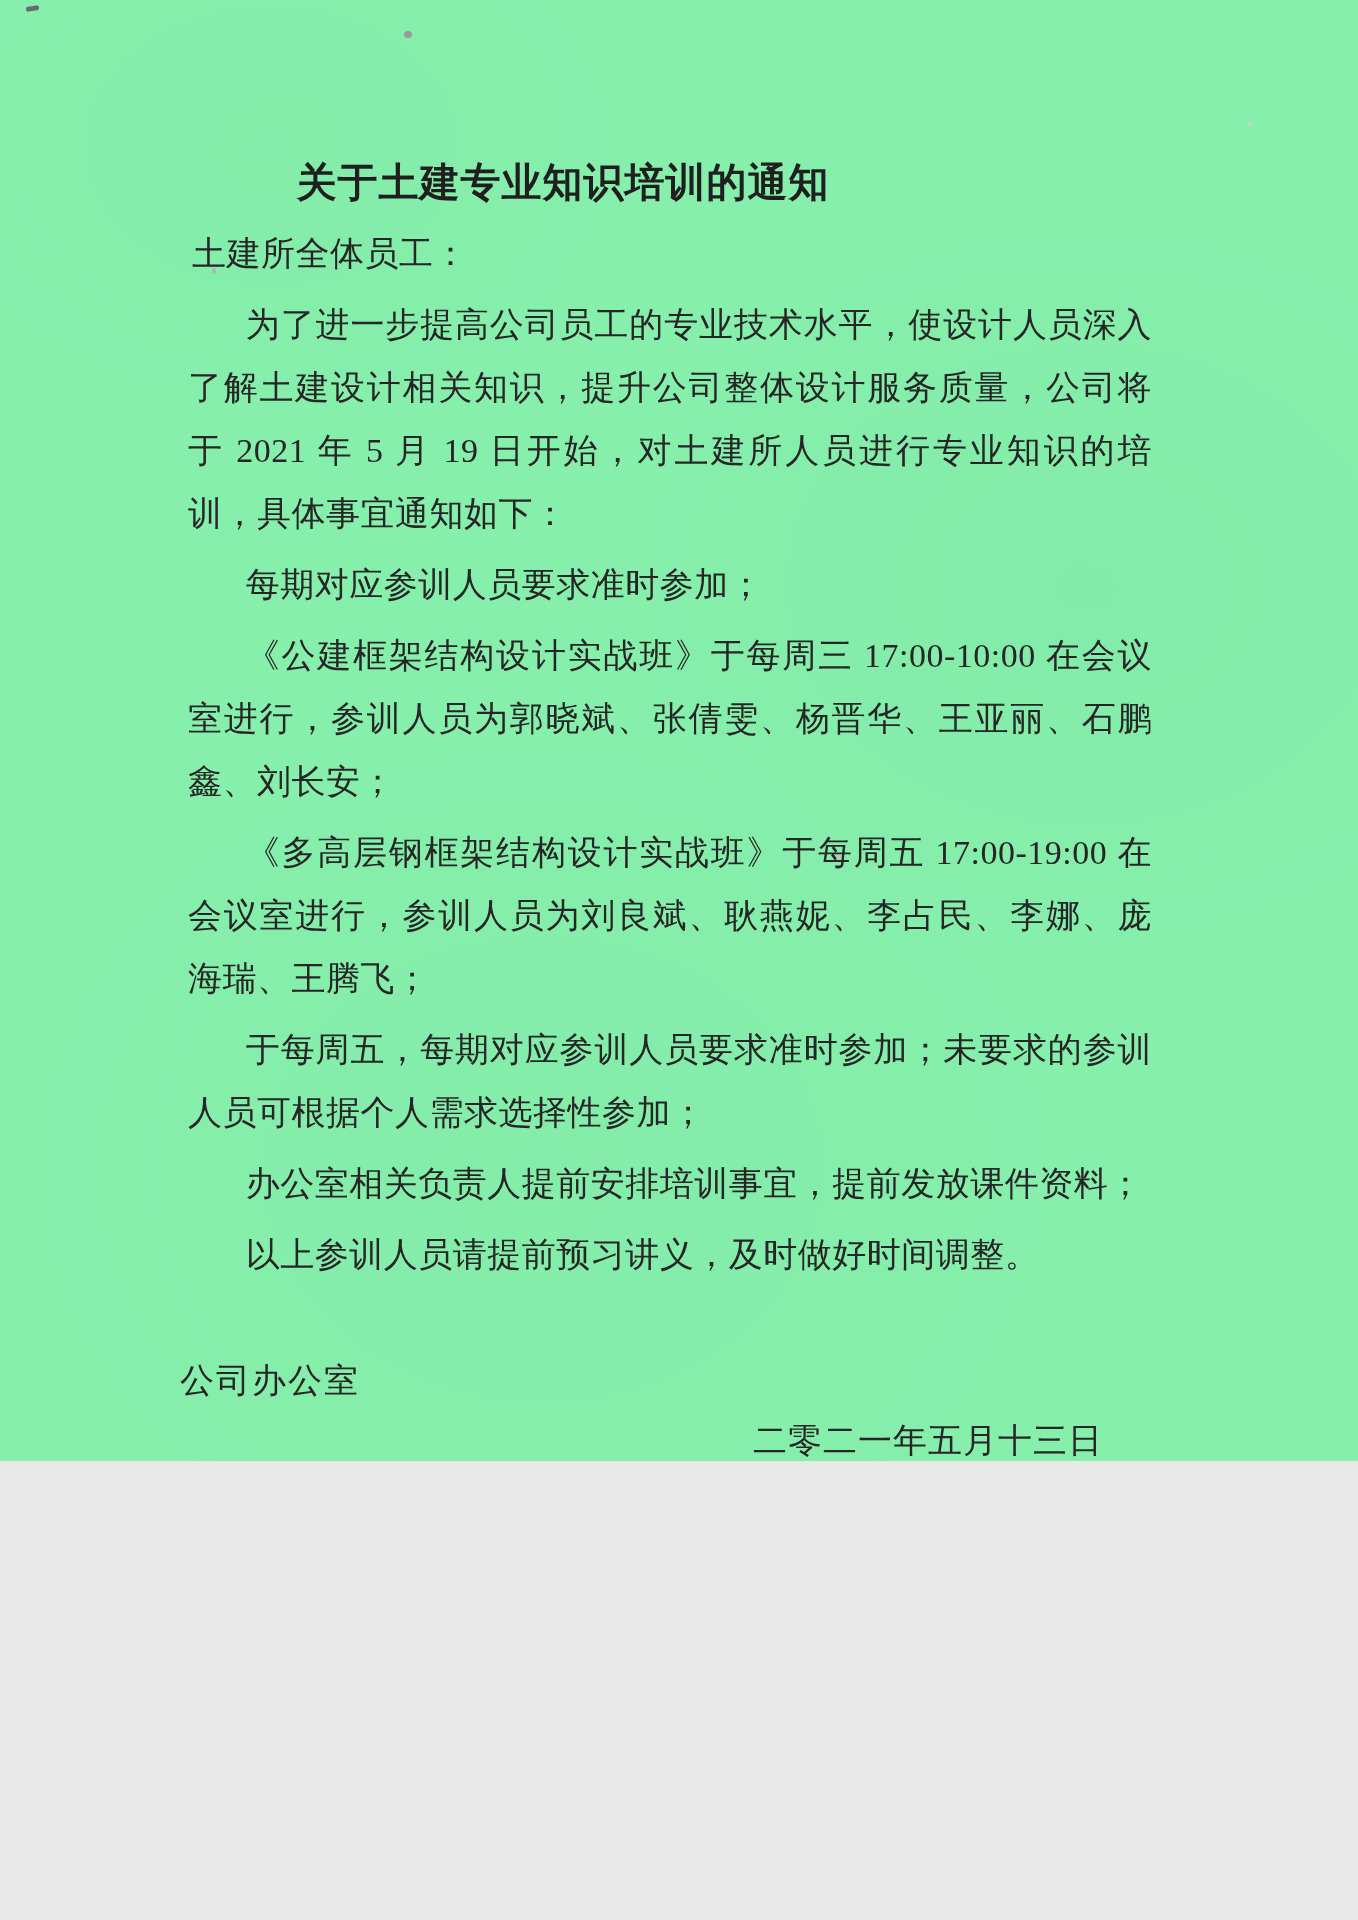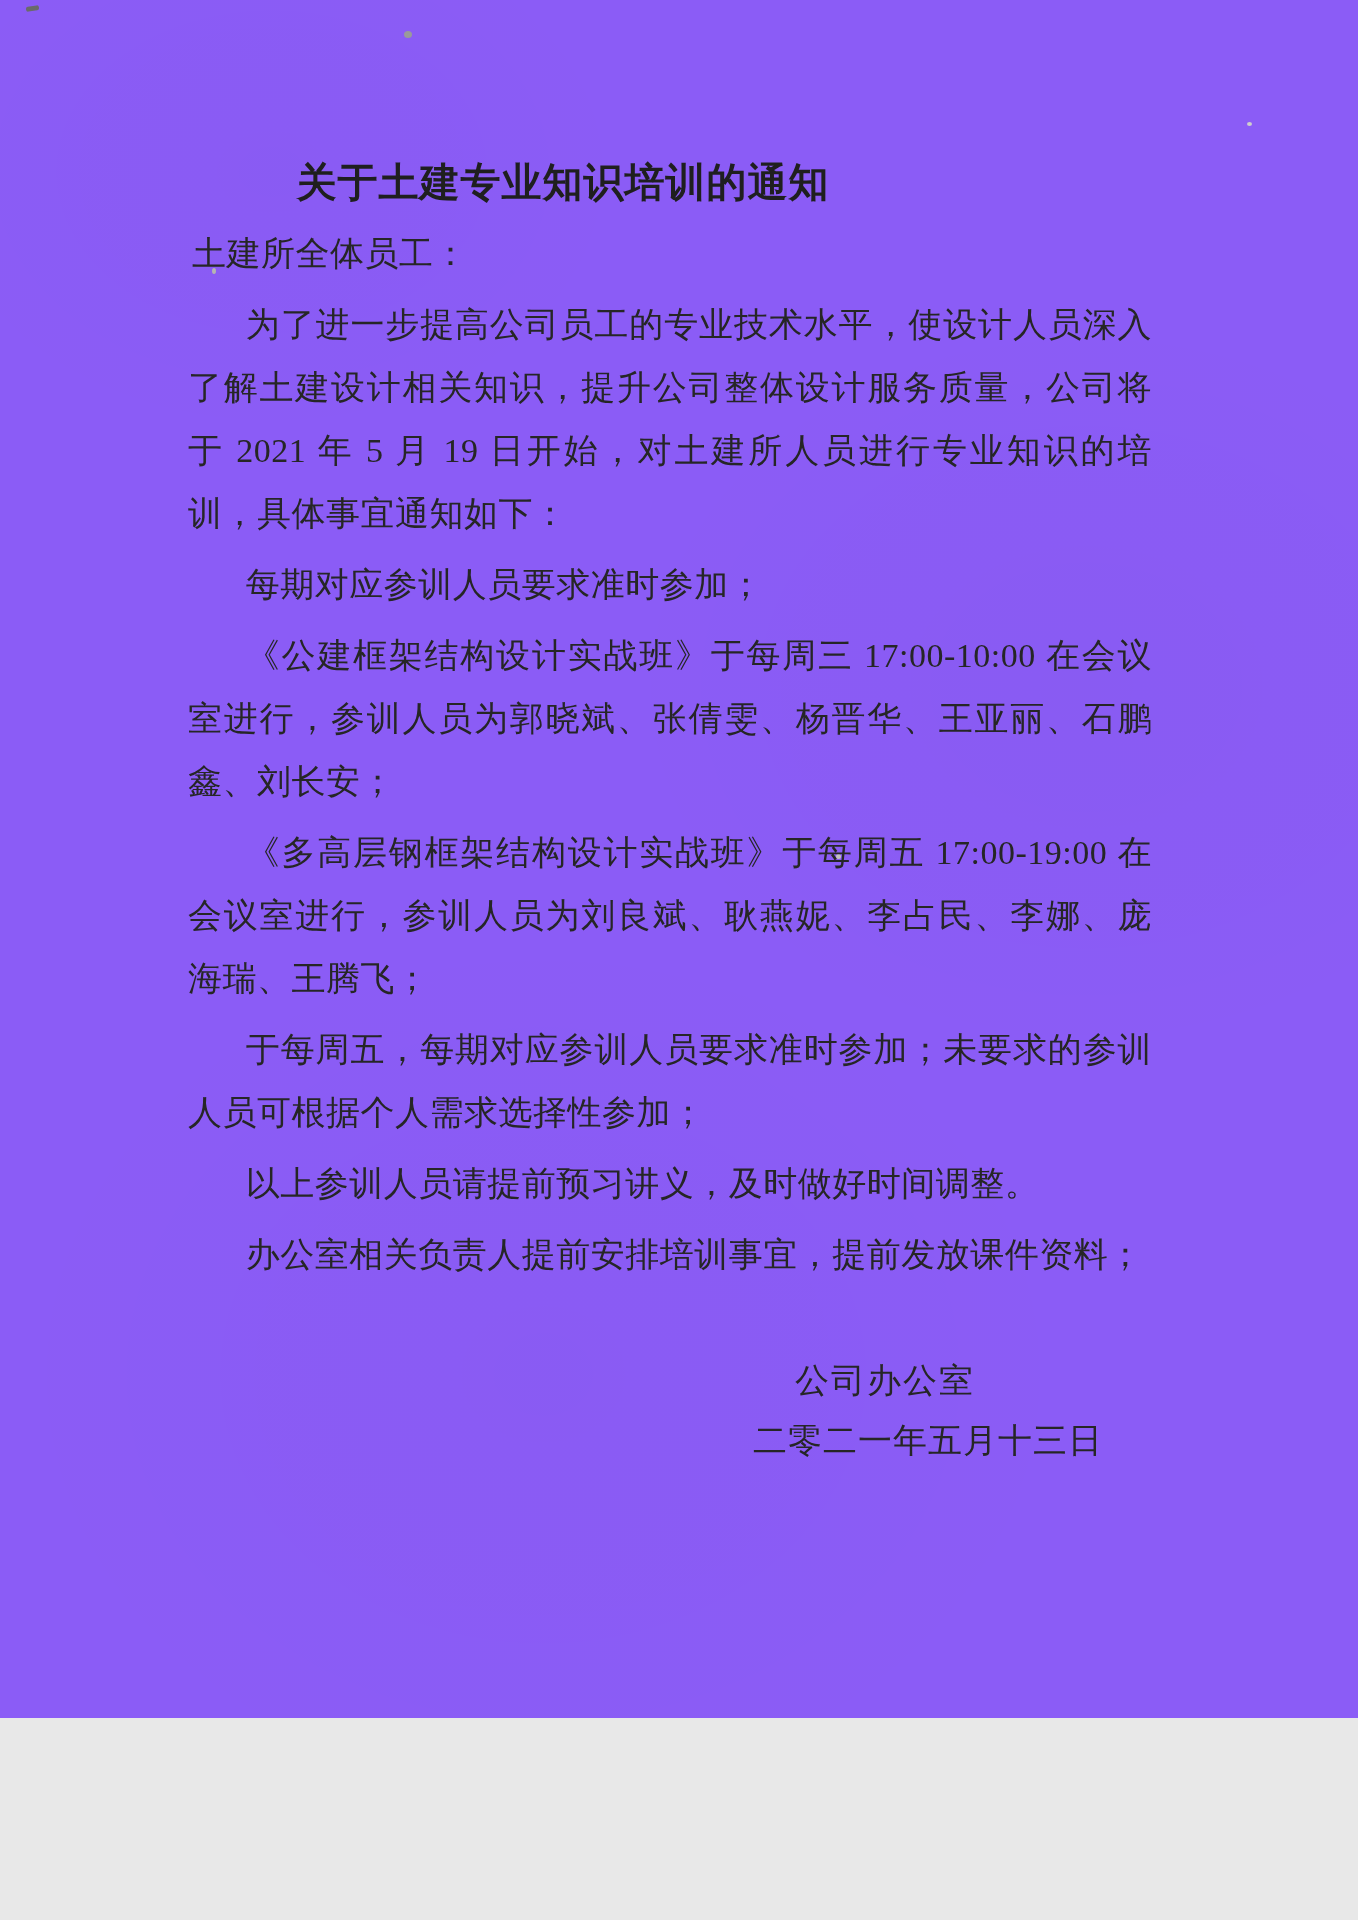--- a/index.html
+++ b/index.html
@@ -3,23 +3,23 @@
 <meta charset="utf-8">
 <style>
   html, body {
     margin: 0;
     padding: 0;
     background: #e8e8e8;
   }
   .page {
     position: relative;
     width: 1358px;
-    height: 1718px;
+    height: 1461px;
     margin: 0 auto;
-    background: #8b5cf6;
+    background: #86efac;
     overflow: hidden;
     font-family: "Liberation Serif", "DejaVu Serif", serif;
   }
   
   .page::before {
     content: "";
     position: absolute;
     inset: 0;
     background:
       radial-gradient(ellipse 400px 300px at 20% 10%, rgba(0,0,0,0.012), transparent),
@@ -52,21 +52,20 @@
   }
   .para {
     margin: 8px;
     text-indent: 1.7em;
     text-align: justify;
   }
   .signature {
     margin-top: 63px;
   }
   .sig-org {
-    margin-left: 615px;
     letter-spacing: 2px;
     font-family: Liberation Serif, serif;
   }
   .sig-date {
     margin-left: 573px;
     letter-spacing: 1px;
     font-family: Liberation Mono, monospace;
   }
   
   .speck {
@@ -100,23 +99,23 @@
     <p class="para">为了进一步提高公司员工的专业技术水平，使设计人员深入了解土建设计相关知识，提升公司整体设计服务质量，公司将于 2021 年 5 月 19 日开始，对土建所人员进行专业知识的培训，具体事宜通知如下：</p>
 
     <p class="para">每期对应参训人员要求准时参加；</p>
 
     <p class="para">《公建框架结构设计实战班》于每周三 17:00-10:00 在会议室进行，参训人员为郭晓斌、张倩雯、杨晋华、王亚丽、石鹏鑫、刘长安；</p>
 
     <p class="para">《多高层钢框架结构设计实战班》于每周五 17:00-19:00 在会议室进行，参训人员为刘良斌、耿燕妮、李占民、李娜、庞海瑞、王腾飞；</p>
 
     <p class="para">于每周五，每期对应参训人员要求准时参加；未要求的参训人员可根据个人需求选择性参加；</p>
 
+    <p class="para">办公室相关负责人提前安排培训事宜，提前发放课件资料；</p>
+
     <p class="para">以上参训人员请提前预习讲义，及时做好时间调整。</p>
-
-    <p class="para">办公室相关负责人提前安排培训事宜，提前发放课件资料；</p>
 
     <div class="signature">
       <div class="sig-org">公司办公室</div>
       <div class="sig-date">二零二一年五月十三日</div>
     </div>
 
   </div>
 </div>
 
 </body></html>

